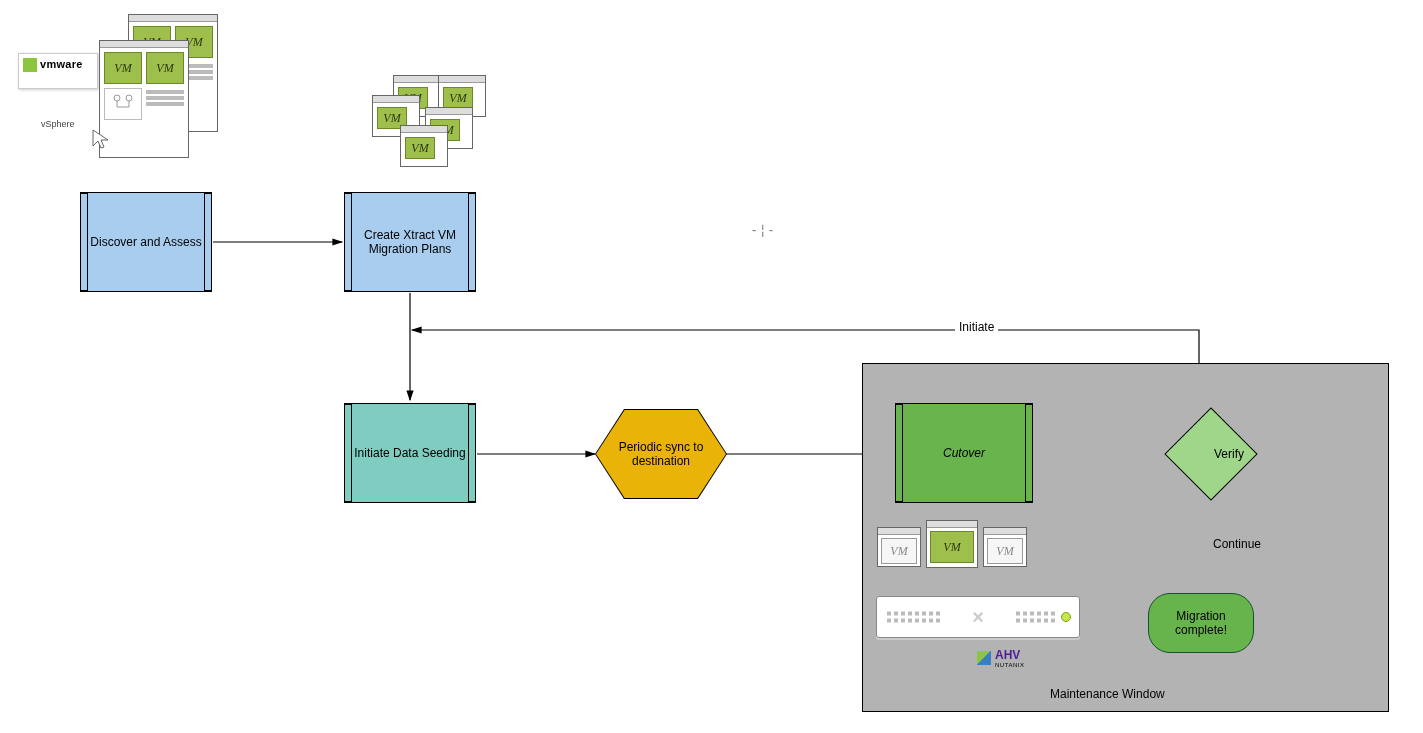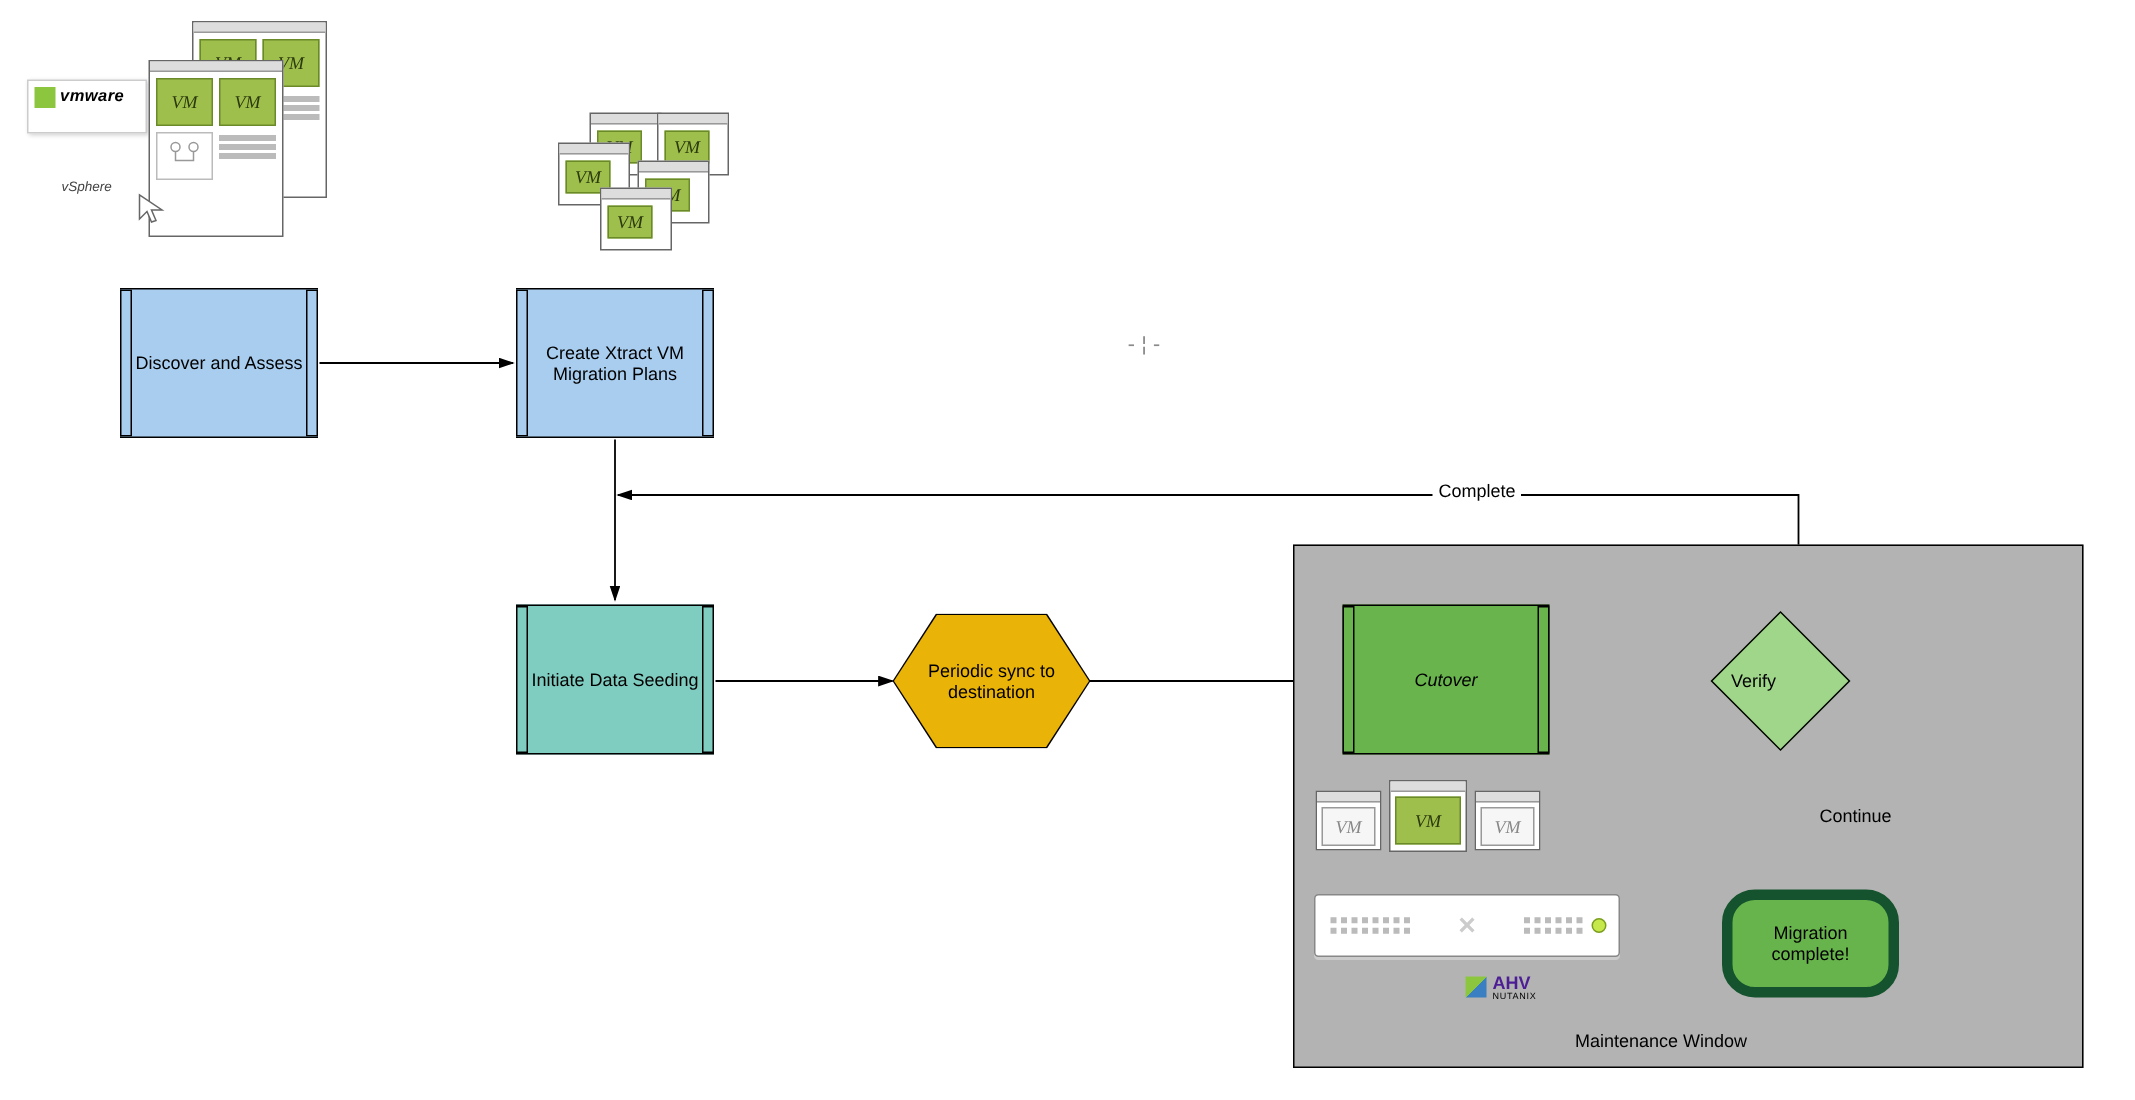--- a/index.html
+++ b/index.html
@@ -49,44 +49,44 @@
   .proc-green::before, .proc-green::after {
     content:""; position:absolute; top:0; bottom:0; width:8px; background:#69b44c; border:1px solid #000; box-sizing:border-box;
   }
   .proc-green::before { left:-1px; }
   .proc-green::after  { right:-1px; }
   .hex-wrap { position:absolute; }
 
   .diamond {
     position:absolute;
     width:90px; height:90px;
-    display:flex; align-items:center; justify-content:flex-start;
+    display:flex; align-items:center; justify-content:flex-end;
   }
   .diamond-inner {
     width: 64px; height:64px;
     background:#9fd689; border:1px solid #000;
     transform: rotate(45deg);
     position:absolute;
   }
   .diamond-text { position:relative; z-index:1; }
 
   .terminator {
-    position:absolute; background:#68b44c; border:7px solid #14532d; border-radius:22px;
+    position:absolute; background:#68b44c; border:1px solid #14532d; border-radius:22px;
     display:flex; align-items:center; justify-content:center; text-align:center;
   }
 
   .maint-window {
     position:absolute; background:#b3b3b3; border:1px solid #000;
   }
 
   
   .vm-badge {
     position:absolute; left:18px; top:53px; width:80px; height:36px;
     background:#fff; border:1px solid #ccc; box-shadow:1px 1px 3px rgba(0,0,0,0.2);
-    font-size:10px; line-height:1; padding:4px 4px; box-sizing:border-box;font-style:italic;
+    font-size:10px; line-height:1; padding:4px 4px; box-sizing:border-box;
   }
   .vm-badge .bigline { font-weight:bold; font-size:11px; letter-spacing:0.3px;}
   .vm-badge .subline { font-size:9px; color:#444;margin-top:48px;}
   .vm-badge-icon { width:14px; height:14px; background:#8cc63f; display:inline-block; vertical-align:middle; margin-right:3px;}
 
   
   .win {
     position:absolute; border:1px solid #666; background:#fff; box-sizing:border-box;
   }
   .win .bar { height:6px; background:#ddd; border-bottom:1px solid #999;}
@@ -290,21 +290,21 @@
 
   <div class="diamond" style="left:1154px; top:409px;">
     <div class="diamond-inner"></div>
     <span class="diamond-text">Verify</span>
   </div>
 
   <div class="terminator" style="left:1148px; top:593px; width:104px; height:58px;">
     <span style="padding:0 8px;">Migration complete!</span>
   </div>
 
-  <div class="label" style="left:955px; top:320px; background:#fff; padding:0 4px;">Complete</div>
+  <div class="label" style="left:955px; top:320px; background:#fff; padding:0 4px;">Initiate</div>
   <div class="label" style="left:1213px; top:537px;">Continue</div>
 
   <div>
     <div class="win" style="left:877px; top:527px; width:44px; height:40px;">
       <div class="bar"></div>
       <div style="padding:3px;">
           <div class="vm-tile-grey" style="height:24px;">
             <span>VM</span>
           </div>
         </div>

